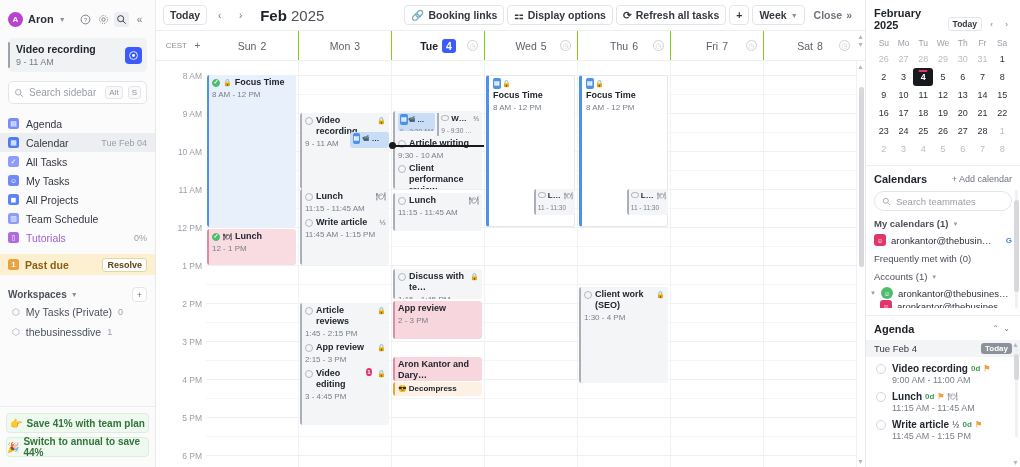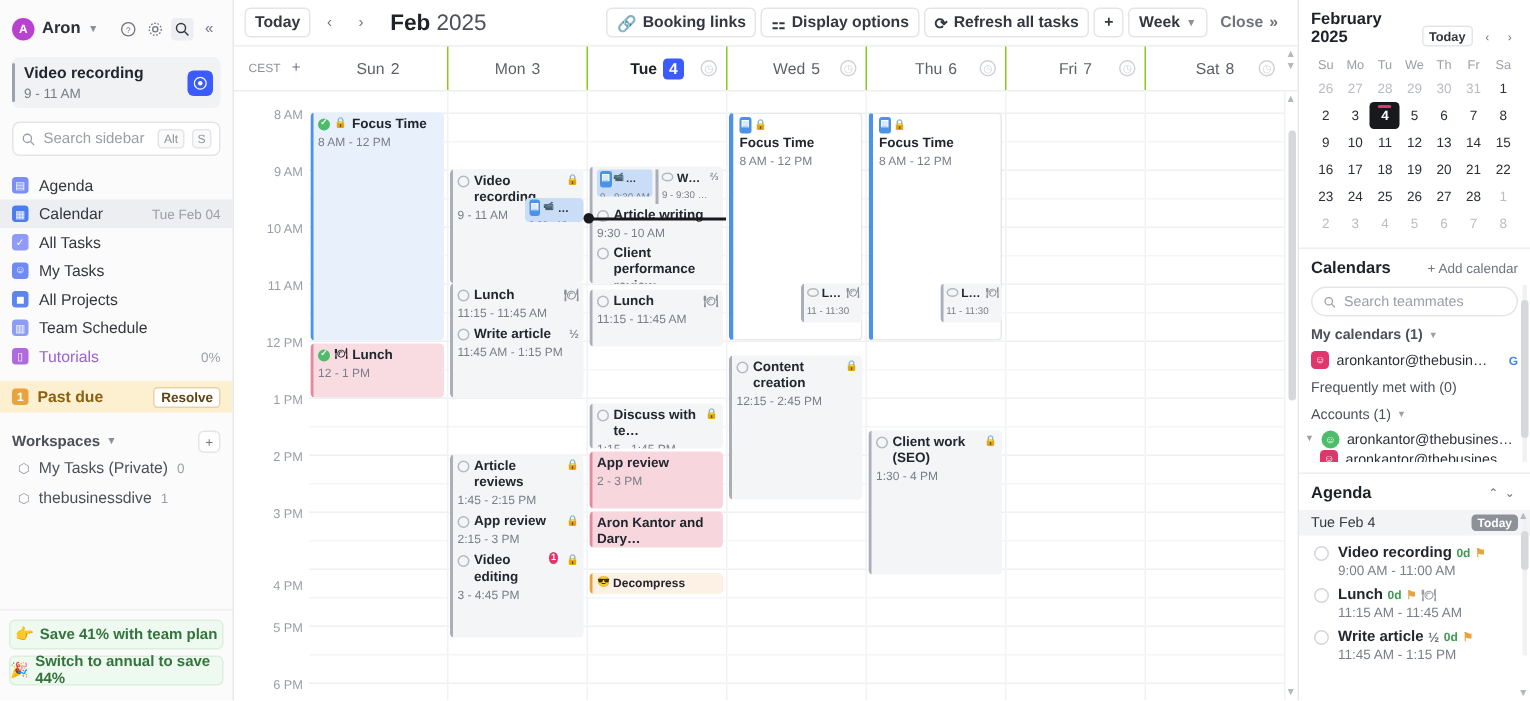--- a/index.html
+++ b/index.html
@@ -421,21 +421,21 @@
     <div class="gridwrap">
       <div class="tgutter">
         <div class="tlabel" style="top:14px">8 AM</div>
         <div class="tlabel" style="top:52px">9 AM</div>
         <div class="tlabel" style="top:90px">10 AM</div>
         <div class="tlabel" style="top:128px">11 AM</div>
         <div class="tlabel" style="top:166px">12 PM</div>
         <div class="tlabel" style="top:204px">1 PM</div>
         <div class="tlabel" style="top:242px">2 PM</div>
         <div class="tlabel" style="top:280px">3 PM</div>
-        <div class="tlabel" style="top:328px">4 PM</div>
+        <div class="tlabel" style="top:318px">4 PM</div>
         <div class="tlabel" style="top:356px">5 PM</div>
         <div class="tlabel" style="top:394px">6 PM</div>
       </div>
 
       <div class="cols">
 
         <div class="col">
           <div class="hline hour" style="top:14px"></div>
             <div class="hline" style="top:33px"></div>
           <div class="hline hour" style="top:52px"></div>
@@ -633,21 +633,21 @@
             </div>
             <div class="ev-s">1:15 - 1:45 PM</div>
           </div>
 
           <div class="ev pink" style="top:240px;height:38px">
             <div class="ebar"></div>
             <div class="ev-t">App review</div>
             <div class="ev-s">2 - 3 PM</div>
           </div>
 
-          <div class="ev pink" style="top:280px;height:24px">
+          <div class="ev pink" style="top:296px;height:24px">
             <div class="ebar"></div>
             <div class="ev-t">Aron Kantor and Dary…</div>
 
           </div>
           <div class="ev rose" style="top:321px;height:14px;background:#fdf0e4;padding:1px 3px 1px 5px">
             <div class="ebar" style="background:#e8a33d"></div>
             <div class="ev-t" style="font-size:8px;gap:2px">
               <span style="font-size:7px">😎</span>
               <span>Decompress</span>
             </div>
@@ -691,29 +691,20 @@
           </div>
           <div class="ev task" style="top:128px;left:53%;right:2px;height:26px;padding:1px 2px 1px 4px">
             <div class="ebar"></div>
             <div class="ev-t" style="font-size:8px;gap:2px">
               <span class="chk" style="width:6px;height:6px"></span>
               <span>L…</span>
               <span class="frac" style="font-size:7px">🍽</span>
             </div>
             <div class="ev-s" style="font-size:6.5px">11 - 11:30 …</div>
           </div>
-          <div class="ev task" style="top:176px;height:96px">
-            <div class="ebar"></div>
-            <div class="ev-t">
-              <span class="chk"></span>
-              <span>Content creation</span>
-              <span class="lockic">🔒</span>
-            </div>
-            <div class="ev-s">12:15 - 2:45 PM</div>
-          </div>
         </div>
 
         <div class="col">
           <div class="hline hour" style="top:14px"></div>
             <div class="hline" style="top:33px"></div>
           <div class="hline hour" style="top:52px"></div>
             <div class="hline" style="top:71px"></div>
           <div class="hline hour" style="top:90px"></div>
             <div class="hline" style="top:109px"></div>
           <div class="hline hour" style="top:128px"></div>

